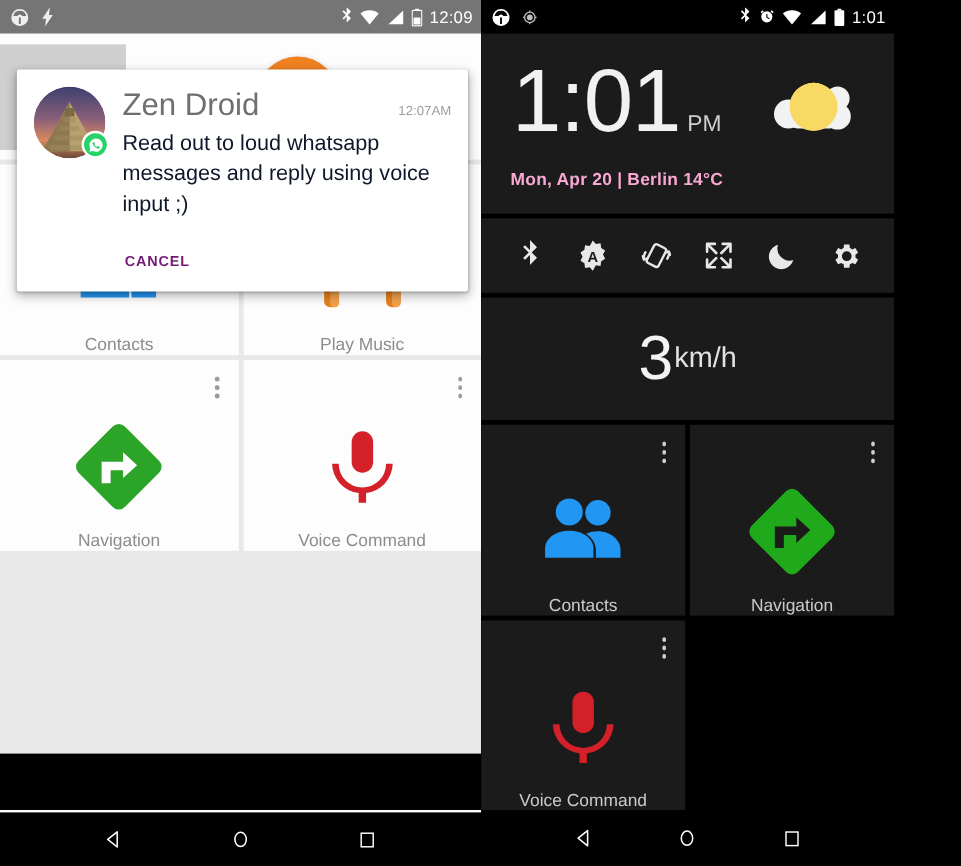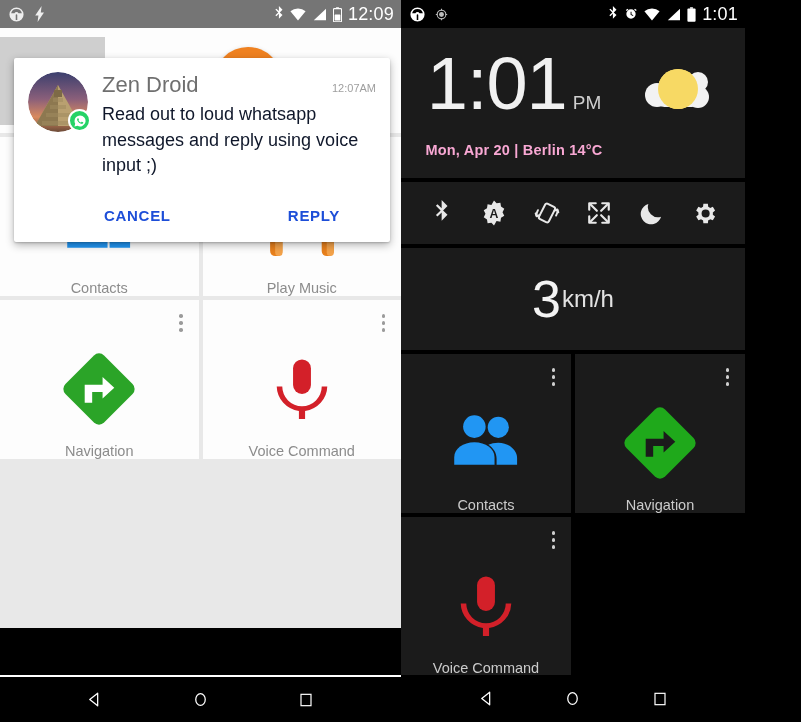--- a/index.html
+++ b/index.html
@@ -19,21 +19,21 @@
 
   
   .statusbar {
     height: 28px; display: flex; align-items: center;
     padding: 0 7px 0 8px; gap: 7px;
   }
   .statusbar.light { background: #757575; }
   .statusbar.dark  { background: #000; }
   .sb-left { display: flex; align-items: center; gap: 9px; }
   .sb-right { margin-left: auto; display: flex; align-items: center; gap: 6px; }
-  .sb-time { color: #fff; font-size: 18px; letter-spacing: .2px; }
+  .sb-time { color: #fff; font-size: 14px; letter-spacing: .2px; }
   .statusbar svg { display: block; }
 
   
   .light-body { position: absolute; top: 28px; left: 0; right: 0; bottom: 47px; background: #e8e8e8; }
 
   
   .media-strip {
     position: absolute; top: 0; left: 0; right: 0; height: 105px;
     background: #fdfdfd; display: flex; align-items: center;
   }
@@ -82,28 +82,28 @@
   .notif-head { display: flex; align-items: flex-start; gap: 14px; }
   .avatar-wrap { position: relative; width: 60px; height: 60px; flex: none; }
   .avatar { width: 60px; height: 60px; border-radius: 50%; overflow: hidden; display: block; }
   .wa-badge {
     position: absolute; right: -3px; bottom: 0px;
     width: 23px; height: 23px; border-radius: 50%; background: #25d366;
     border: 2px solid #fff; display: flex; align-items: center; justify-content: center;
   }
   .notif-texts { flex: 1; min-width: 0; padding-top: 1px; }
   .notif-titlerow { display: flex; align-items: baseline; }
-  .notif-title { font-size: 22px; color: #6f6f6f; font-weight: 400; line-height: 1.1; }
+  .notif-title { font-size: 26px; color: #6f6f6f; font-weight: 400; line-height: 1.1; }
   .notif-time { margin-left: auto; font-size: 11px; color: #9e9e9e; white-space: nowrap; padding-left: 8px; }
   .notif-body { font-size: 18px; color: #0f172a; line-height: 1.42; margin-top: 5px; }
   .notif-actions { display: flex; margin-top: 16px; padding-bottom: 6px; }
   .notif-btn {
     background: none; border: 0; cursor: pointer;
-    font-family: inherit; font-size: 15px; font-weight: bold; letter-spacing: .7px;
-    color: #1d4ed8; padding: 12px 14px;
+    font-family: inherit; font-size: 12px; font-weight: bold; letter-spacing: .7px;
+    color: #701a75; padding: 12px 14px;
   }
   .notif-btn.cancel { margin-left: 62px; }
   .notif-btn.reply  { margin-left: auto; margin-right: 22px; }
 
   
   .dark-body { position: absolute; top: 28px; left: 0; right: 0; bottom: 47px; background: #000; }
   .dark-card { background: #1b1b1b; }
   .clock-block {
     position: absolute; top: 0; left: 0; right: 0; height: 150px;
     display: flex; align-items: center; padding: 0 22px 0 0;
@@ -318,21 +318,20 @@
             <div class="notif-texts">
               <div class="notif-titlerow">
                 <div class="notif-title">Zen Droid</div>
                 <div class="notif-time">12:07AM</div>
               </div>
               <div class="notif-body">Read out to loud whatsapp messages and reply using voice input ;)</div>
             </div>
           </div>
           <div class="notif-actions">
             <button class="notif-btn cancel">CANCEL</button>
-            <button class="notif-btn reply">REPLY</button>
           </div>
         </div>
 
       </div>
     </div>
 
     <div class="navbar">
       <span class="nav-btn">
         <svg width="19" height="19" viewBox="0 0 24 24" fill="none" stroke="#fff" stroke-width="1.6" stroke-linejoin="round">
             <path d="M16 4L6 12l10 8z"></path>

